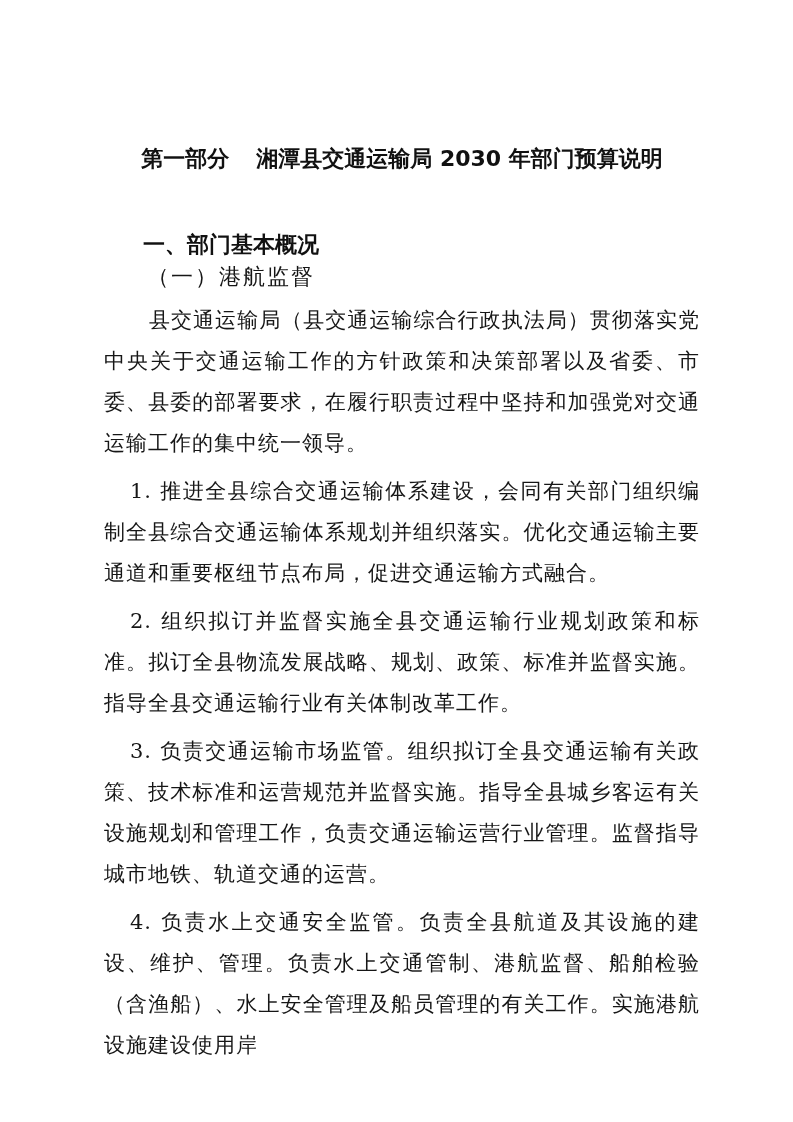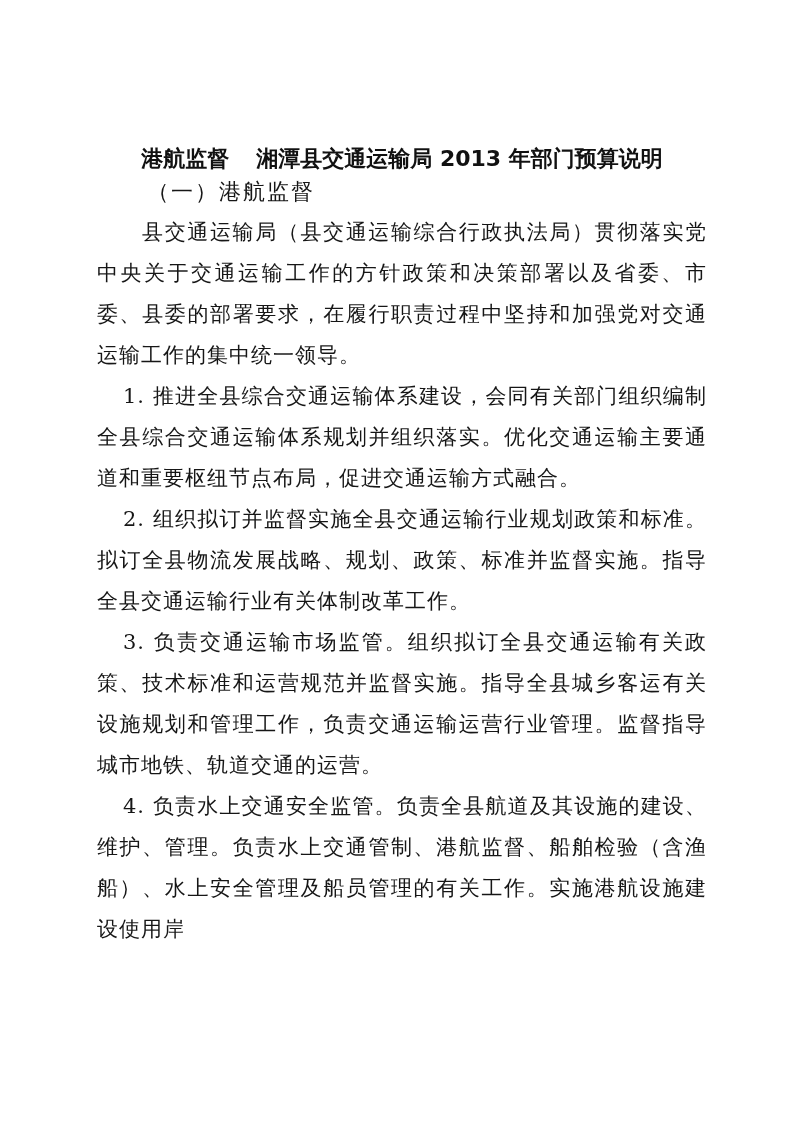--- a/index.html
+++ b/index.html
@@ -51,35 +51,36 @@
   }
   .body-text {
     margin-top: 4px;
     font-size: 21px;
     line-height: 41px;
     letter-spacing: 1px;
     text-align: justify;
     text-justify: inter-character;
   }
   .body-text p {
-    margin: 0;
+    margin: 7px;
     padding: 0;
   }
   p.indent-normal { text-indent: 45px; }
   p.indent-list   { text-indent: 26px; }
 </style>
 </head>
 <body>
 
 <div class="page">
 
   <div class="doc-title">
-    <span class="part-label">港航监督</span><span>湘潭县交通运输局 2013 年部门预算说明</span>
+    <span class="part-label">第一部分</span><span>湘潭县交通运输局 2030 年部门预算说明</span>
   </div>
 
+  <div class="section-heading">一、部门基本概况</div>
 
   <div class="subsection-heading">（一）港航监督</div>
 
   <div class="body-text">
     <p class="indent-normal">县交通运输局（县交通运输综合行政执法局）贯彻落实党中央关于交通运输工作的方针政策和决策部署以及省委、市委、县委的部署要求，在履行职责过程中坚持和加强党对交通运输工作的集中统一领导。</p>
     <p class="indent-list">1. 推进全县综合交通运输体系建设，会同有关部门组织编制全县综合交通运输体系规划并组织落实。优化交通运输主要通道和重要枢纽节点布局，促进交通运输方式融合。</p>
     <p class="indent-list">2. 组织拟订并监督实施全县交通运输行业规划政策和标准。拟订全县物流发展战略、规划、政策、标准并监督实施。指导全县交通运输行业有关体制改革工作。</p>
     <p class="indent-list">3. 负责交通运输市场监管。组织拟订全县交通运输有关政策、技术标准和运营规范并监督实施。指导全县城乡客运有关设施规划和管理工作，负责交通运输运营行业管理。监督指导城市地铁、轨道交通的运营。</p>
     <p class="indent-list">4. 负责水上交通安全监管。负责全县航道及其设施的建设、维护、管理。负责水上交通管制、港航监督、船舶检验（含渔船）、水上安全管理及船员管理的有关工作。实施港航设施建设使用岸</p>
   </div>

